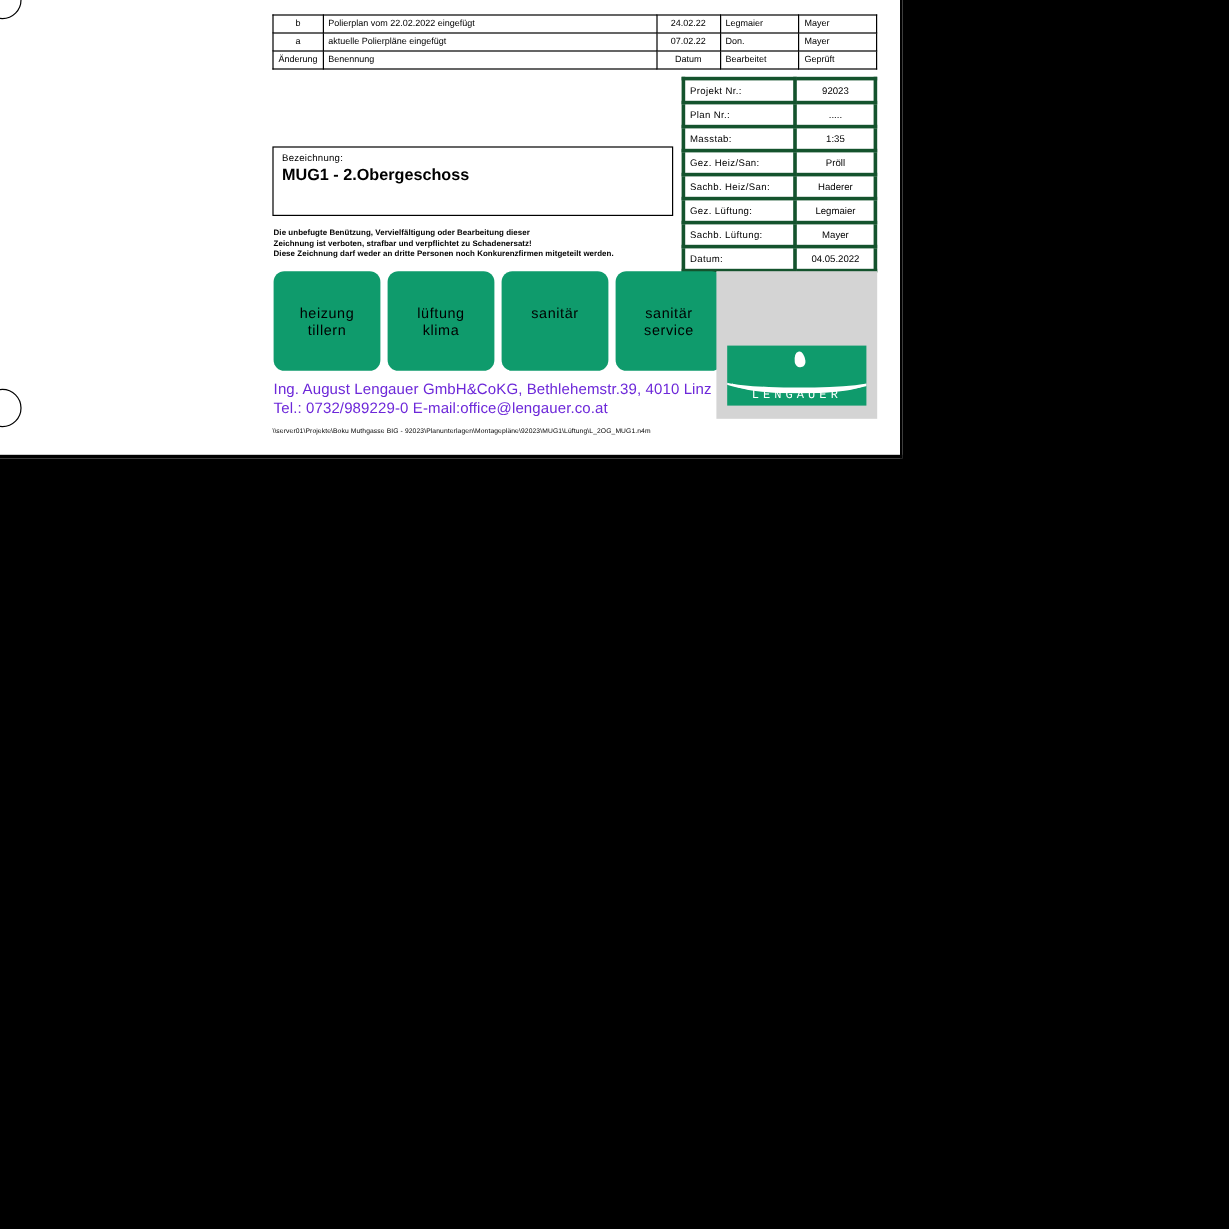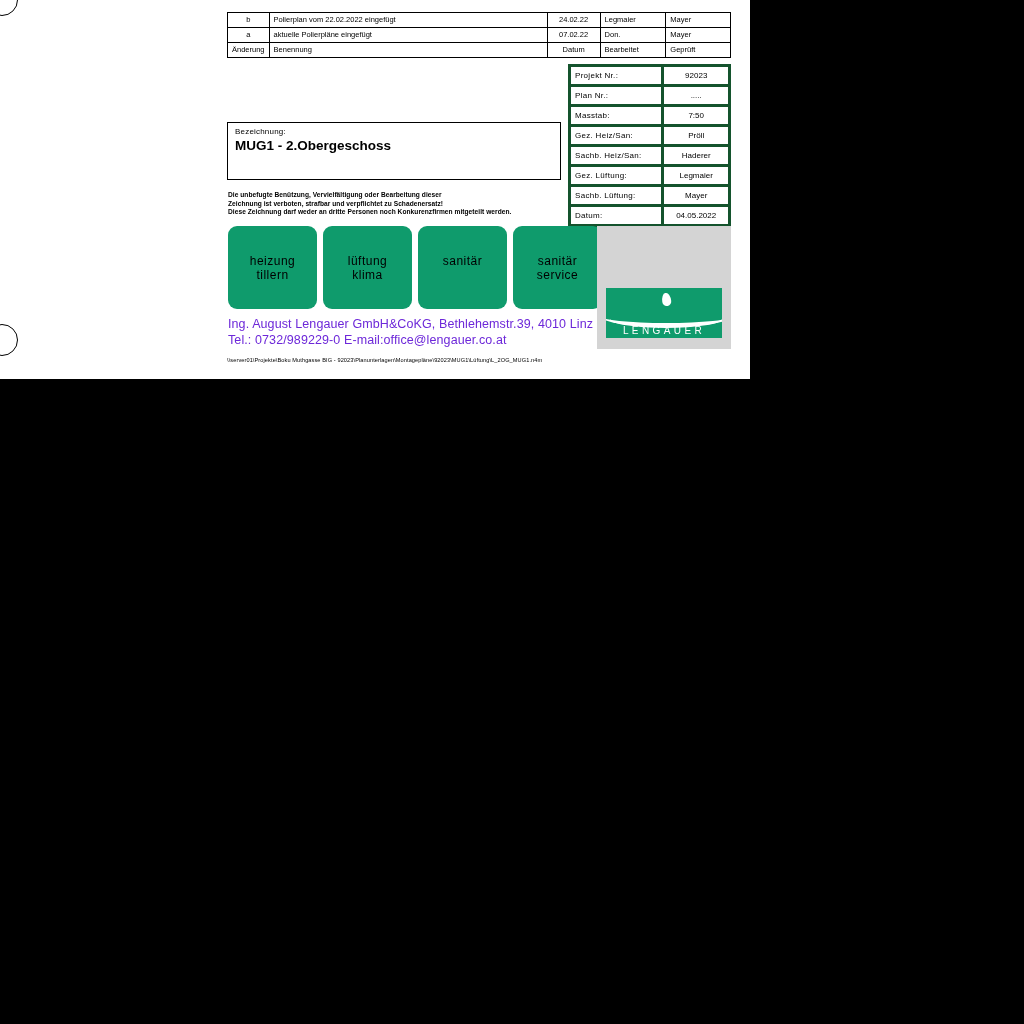--- a/index.html
+++ b/index.html
@@ -230,21 +230,21 @@
   }
   .logo-word {
     position: absolute;
     left: 0;
     right: 0;
     bottom: 2px;
     text-align: center;
     color: #ffffff;
     font-size: 10px;
     letter-spacing: 3.4px;
-    font-family: Liberation Sans, sans-serif;
+    font-family: Liberation Mono, monospace;
   }
 
   
   .company {
     position: absolute;
     left: 228px;
     top: 316px;
     color: #6d28d9;
     font-size: 12.5px;
     line-height: 16px;
@@ -309,21 +309,21 @@
         <tr>
           <td class="key">Projekt Nr.:</td>
           <td class="val">92023</td>
         </tr>
         <tr>
           <td class="key">Plan Nr.:</td>
           <td class="val">.....</td>
         </tr>
         <tr>
           <td class="key">Masstab:</td>
-          <td class="val">7:50</td>
+          <td class="val">1:35</td>
         </tr>
         <tr>
           <td class="key">Gez.  Heiz/San:</td>
           <td class="val">Pröll</td>
         </tr>
         <tr>
           <td class="key">Sachb.  Heiz/San:</td>
           <td class="val">Haderer</td>
         </tr>
         <tr>

